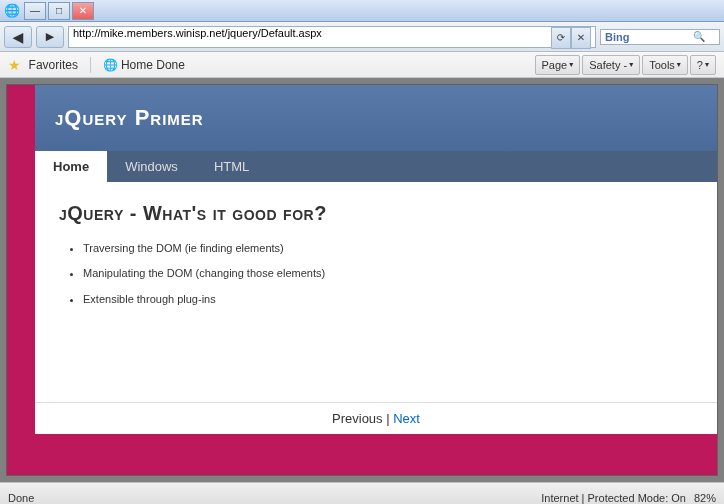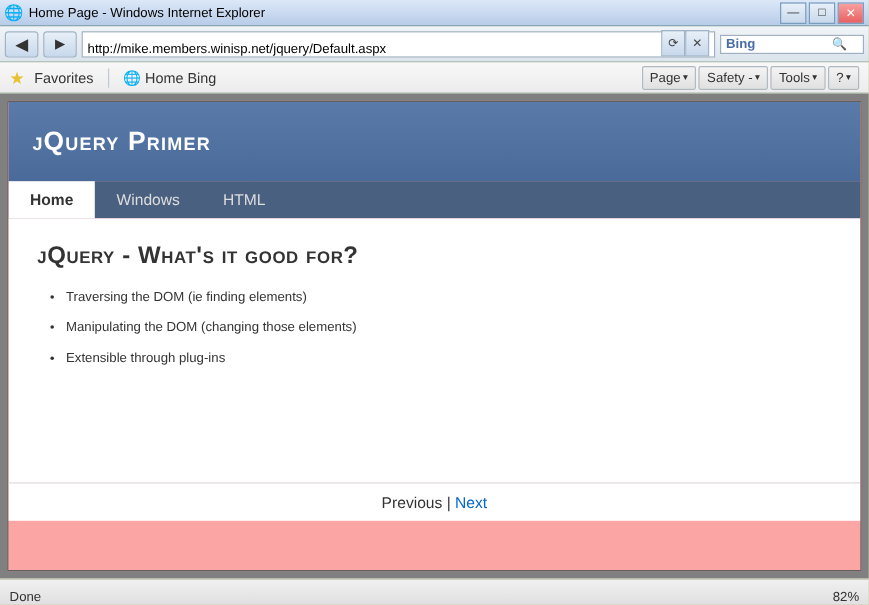--- a/index.html
+++ b/index.html
@@ -39,21 +39,21 @@
       width: 28px; height: 22px;
       background: linear-gradient(to bottom, #e8f0f8, #c8d8ec);
       border: 1px solid #a0b4c8; border-radius: 3px;
       display: flex; align-items: center; justify-content: center;
       cursor: pointer; font-size: 11px; color: #333;
     }
     .nav-btn.back { font-size: 14px; }
     .address-box {
       flex: 1; height: 22px; border: 1px solid #a0b0c0;
       background: white; padding: 0 4px; font-size: 11px; color: #000;
-      display: flex; align-items: flex-end;
+      display: flex; align-items: flex-start;
     }
     .address-input { border: none; outline: none; flex: 1; font-size: 11px; background: transparent; }
     .search-box {
       height: 16px; border: 1px solid #a0b0c0; background: white;
       display: flex; align-items: center; padding: 0 4px; width: 120px;
     }
     .search-logo { font-size: 11px; color: #4a6ea8; font-weight: bold; margin-right: 4px; }
     .search-input { border: none; outline: none; font-size: 11px; width: 60px; background: transparent; }
     .search-btn { font-size: 10px; color: #555; cursor: pointer; }
 
@@ -81,24 +81,25 @@
     }
     .toolbar-btn .arrow { font-size: 8px; }
 
     
     .browser-content {
       background: #808080;
       padding: 6px;
       height: calc(504px - 22px - 30px - 26px - 22px);
     }
     .browser-frame {
-      background: #fca5a5;
+      background: #be185d;
       border: 1px solid #606060;
       height: 100%;
       overflow: hidden;
+      padding-left: 28px;
     }
 
     
     .page-header {
       background: linear-gradient(to bottom, #5a7aaa, #4a6a9a);
       padding: 20px 20px;
     }
     .page-title {
       color: white;
       font-size: 22px;
@@ -182,21 +183,20 @@
       width: 20px; height: 22px; background: linear-gradient(to bottom, #e8f0f8, #c8d8ec);
       border: 1px solid #a0b4c8; display: flex; align-items: center; justify-content: center;
       font-size: 10px; cursor: pointer; color: #444;
     }
   </style>
 </head>
 <body>
 
 <div class="title-bar">
   <span class="title-bar-icon">🌐</span>
-  <span class="title-bar-text">Home Page - Windows Internet Explorer</span>
   <div class="title-bar-buttons">
     <div class="title-btn">—</div>
     <div class="title-btn">□</div>
     <div class="title-btn close">✕</div>
   </div>
 </div>
 
 <div class="address-bar">
   <div class="nav-btn back">◀</div>
   <div class="nav-btn">▶</div>
@@ -213,21 +213,21 @@
     <span class="search-btn">🔍</span>
   </div>
 </div>
 
 <div class="favorites-bar">
   <span class="fav-star">★</span>
   <span class="fav-label">Favorites</span>
   <div class="fav-separator"></div>
   <div class="fav-item">
     <span class="fav-item-icon">🌐</span>
-    <span>Home Bing</span>
+    <span>Home Done</span>
   </div>
   <div class="toolbar-right">
     <div class="toolbar-btn">
       <span>Page</span>
       <span class="arrow">▾</span>
     </div>
     <div class="toolbar-btn">
       <span>Safety -</span>
       <span class="arrow">▾</span>
     </div>
@@ -268,15 +268,16 @@
       <span>Previous</span>
       <span>|</span>
       <a href="#">Next</a>
     </div>
   </div>
 </div>
 
 <div class="status-bar">
   <span class="status-text">Done</span>
   <div class="status-right">
+    <span class="status-zone">Internet | Protected Mode: On</span>
     <span class="status-zoom">82%</span>
   </div>
 </div>
 
 </body></html>

